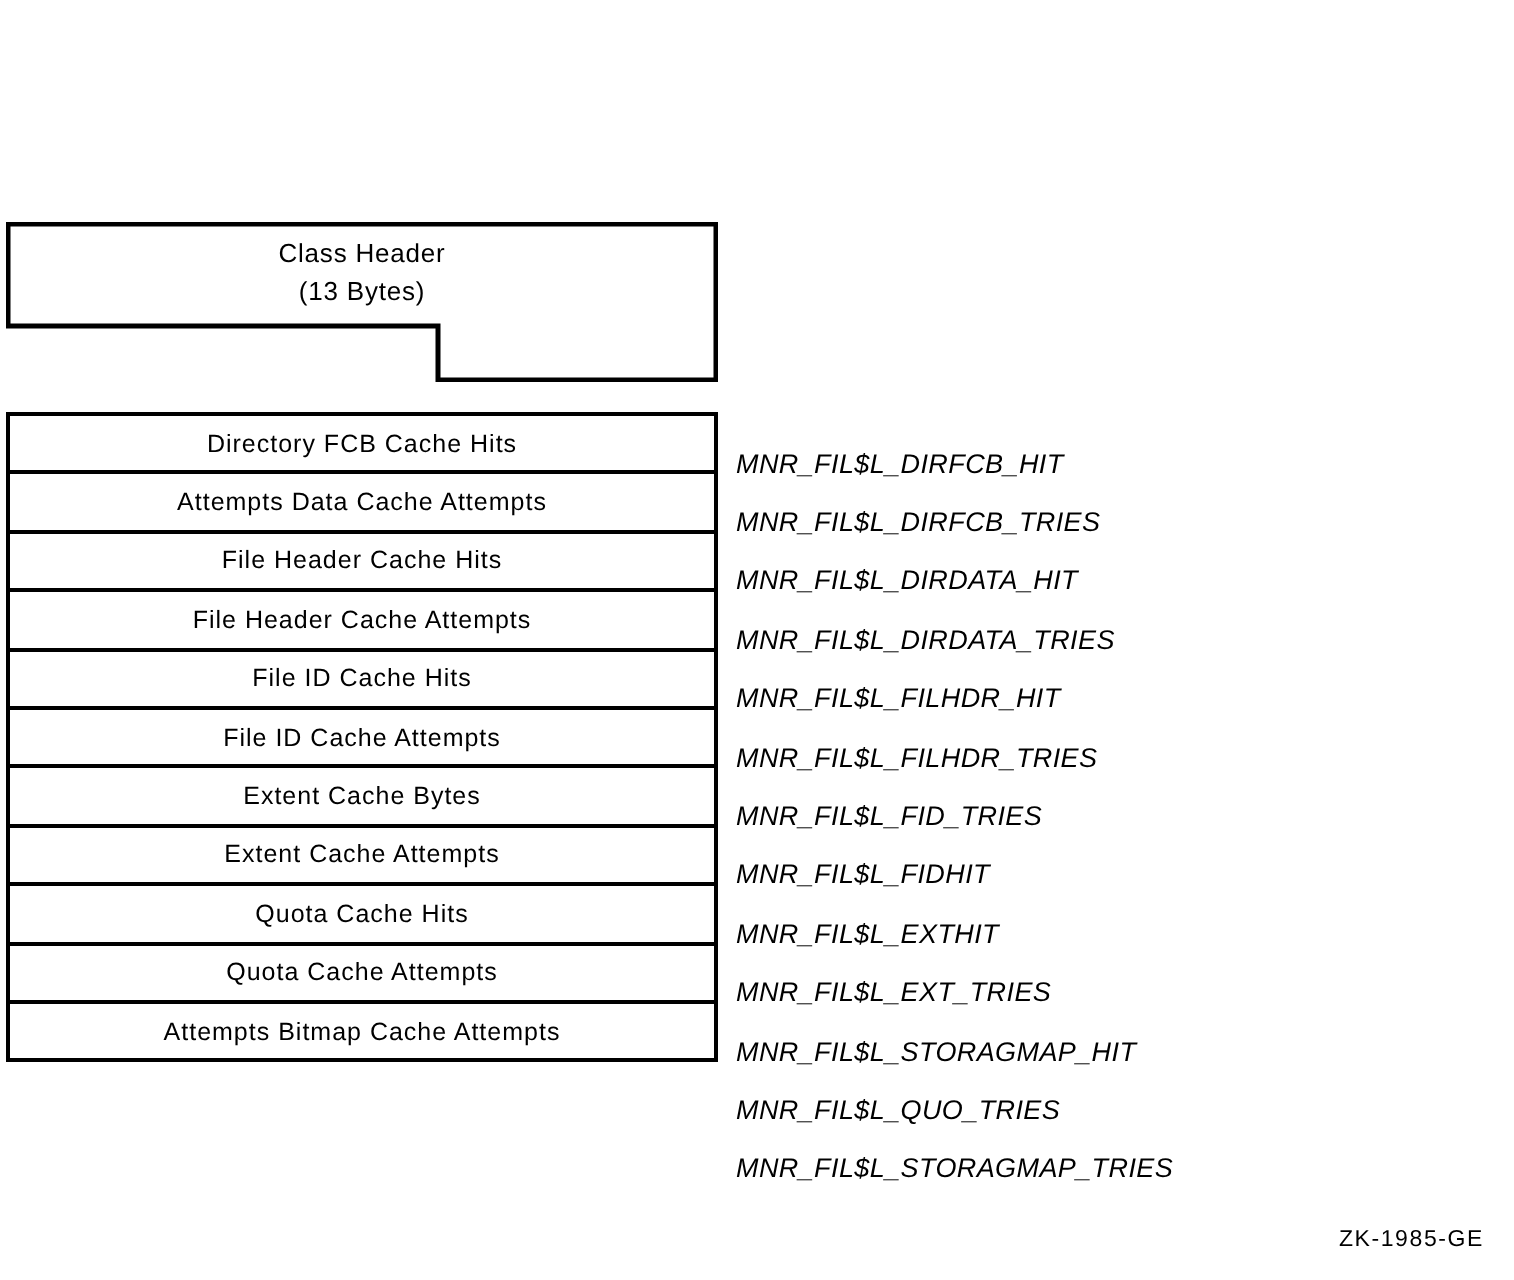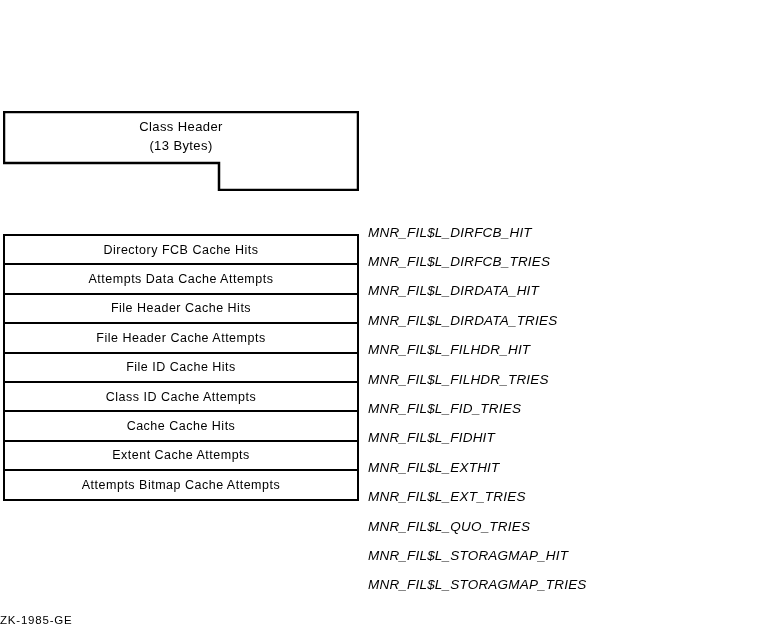--- a/index.html
+++ b/index.html
@@ -50,21 +50,21 @@
     font-size: 13px;
     line-height: 19px;
     letter-spacing: 0.4px;
     white-space: pre;
   }
 
   
   .field-table {
     position: absolute;
     left: 3px;
-    top: 234px;
+    top: 206px;
     width: 356px;
     border: 2px solid #000000;
     border-bottom: none;
     box-sizing: border-box;
   }
   .field-row {
     height: 29.4px;
     border-bottom: 2px solid #000000;
     box-sizing: border-box;
     position: relative;
@@ -102,20 +102,21 @@
     white-space: nowrap;
     font-style: italic;
   }
 
   
   .figure-caption {
     position: absolute;
     left: 0;
     top: 614px;
     width: 742px;
+    text-align: right;
     font-size: 11.5px;
     letter-spacing: 0.8px;
     white-space: pre;
   }
 </style>
 </head>
 <body>
 
 <div id="diagram">
 
@@ -136,29 +137,35 @@
       <div class="field-row">
         <div class="field-label">File Header Cache Hits</div>
       </div>
       <div class="field-row">
         <div class="field-label">File Header Cache Attempts</div>
       </div>
       <div class="field-row">
         <div class="field-label">File ID Cache Hits</div>
       </div>
       <div class="field-row">
-        <div class="field-label">Class ID Cache Attempts</div>
-      </div>
-      <div class="field-row">
-        <div class="field-label">Cache Cache Hits</div>
+        <div class="field-label">File ID Cache Attempts</div>
+      </div>
+      <div class="field-row">
+        <div class="field-label">Extent Cache Bytes</div>
       </div>
       <div class="field-row">
         <div class="field-label">Extent Cache Attempts</div>
       </div>
       <div class="field-row">
+        <div class="field-label">Quota Cache Hits</div>
+      </div>
+      <div class="field-row">
+        <div class="field-label">Quota Cache Attempts</div>
+      </div>
+      <div class="field-row">
         <div class="field-label">Attempts Bitmap Cache Attempts</div>
       </div>
     </div>
 
   <div class="symbol-column" id="symbol-column">
       <div class="symbol-row">
         <div class="symbol-name">MNR_FIL$L_DIRFCB_HIT</div>
       </div>
       <div class="symbol-row">
         <div class="symbol-name">MNR_FIL$L_DIRFCB_TRIES</div>
@@ -181,25 +188,25 @@
       <div class="symbol-row">
         <div class="symbol-name">MNR_FIL$L_FIDHIT</div>
       </div>
       <div class="symbol-row">
         <div class="symbol-name">MNR_FIL$L_EXTHIT</div>
       </div>
       <div class="symbol-row">
         <div class="symbol-name">MNR_FIL$L_EXT_TRIES</div>
       </div>
       <div class="symbol-row">
+        <div class="symbol-name">MNR_FIL$L_STORAGMAP_HIT</div>
+      </div>
+      <div class="symbol-row">
         <div class="symbol-name">MNR_FIL$L_QUO_TRIES</div>
       </div>
       <div class="symbol-row">
-        <div class="symbol-name">MNR_FIL$L_STORAGMAP_HIT</div>
-      </div>
-      <div class="symbol-row">
         <div class="symbol-name">MNR_FIL$L_STORAGMAP_TRIES</div>
       </div>
     </div>
 
   <div class="figure-caption">ZK-1985-GE</div>
 
 </div>
 
 </body></html>

